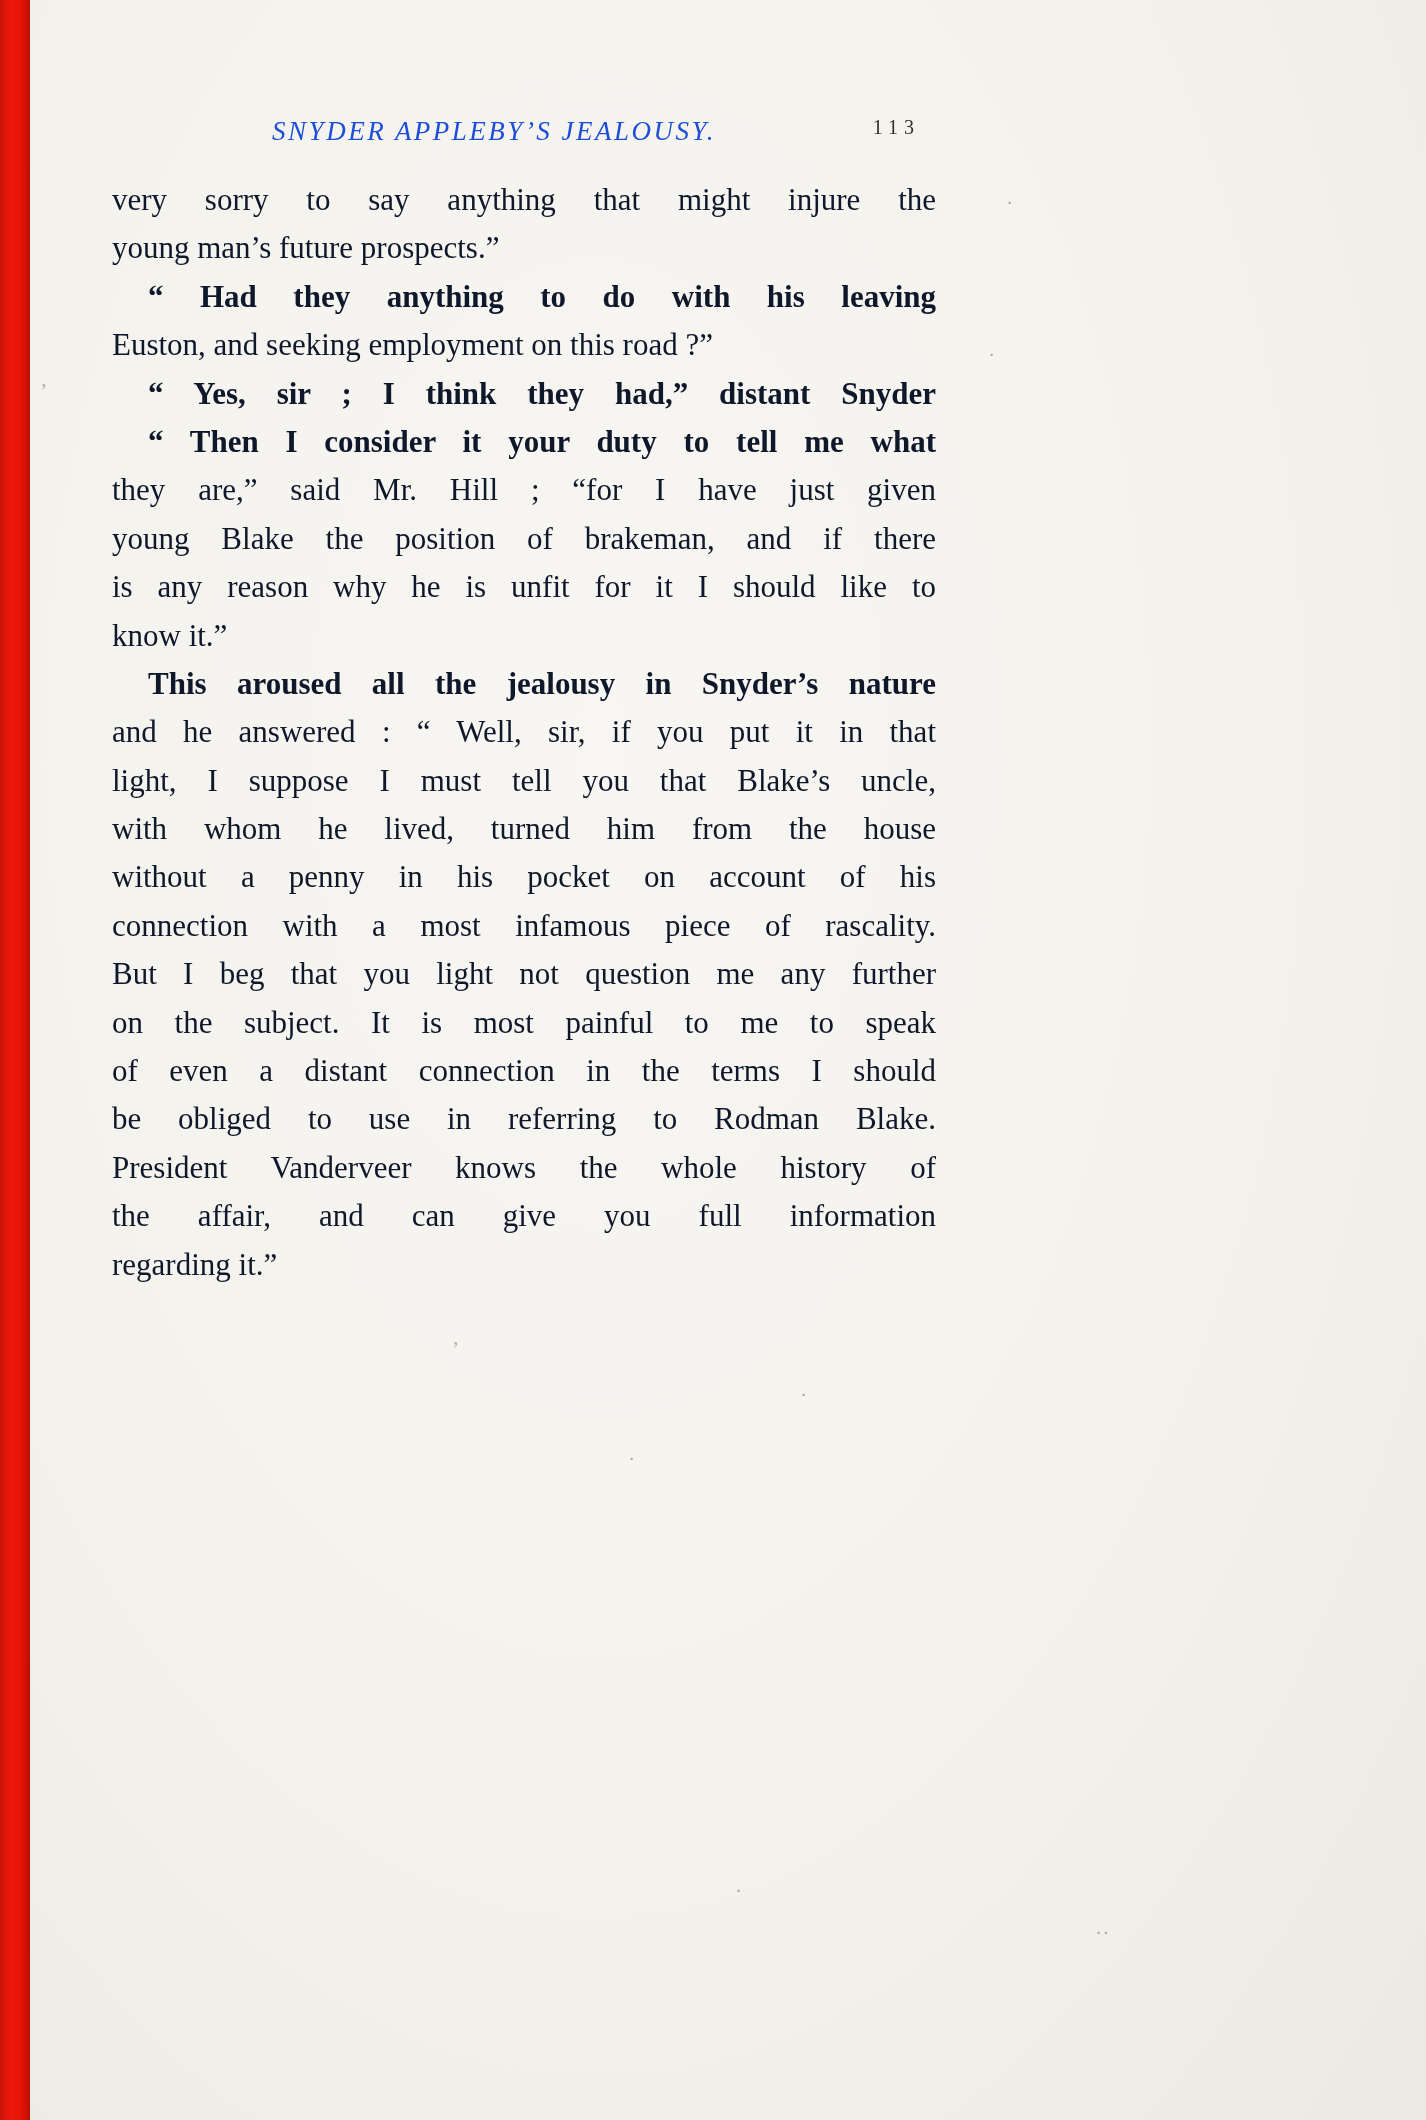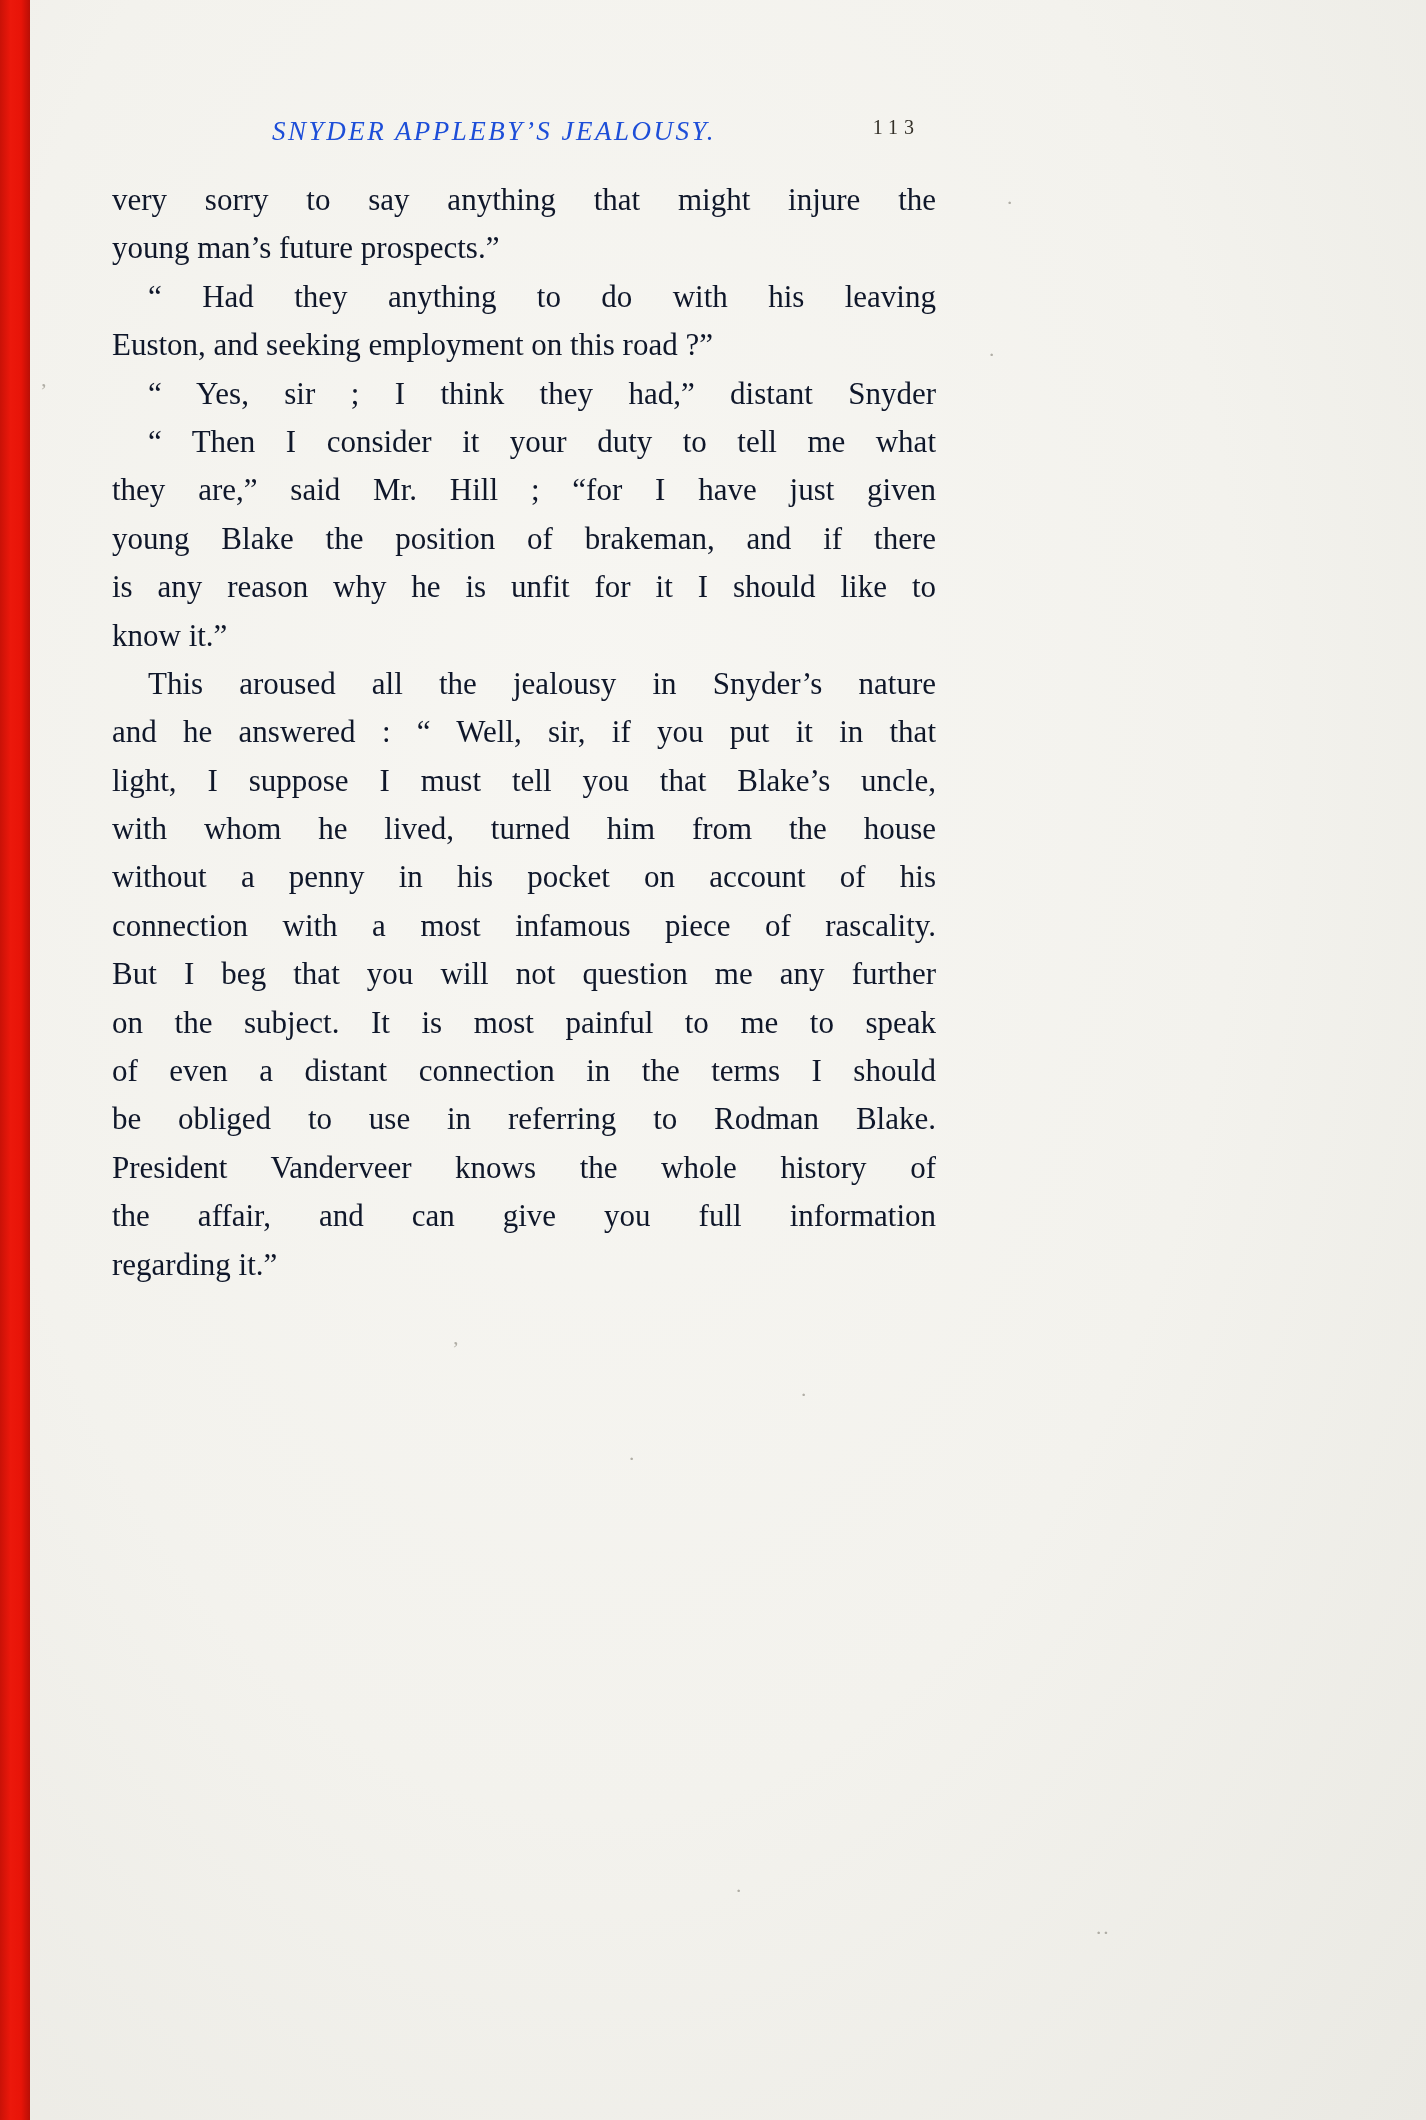--- a/index.html
+++ b/index.html
@@ -62,20 +62,21 @@
     text-align: justify;
     text-align-last: justify;
     overflow: hidden;
     white-space: normal;
   }
   .line.last {
     text-align-last: left;
   }
   .paragraph.indent .line.first {
     text-indent: 36px;
+    font-weight: bold;
   }
   .speck {
     position: absolute;
     color: #8d8a80;
     font-size: 22px;
     opacity: 0.65;
     pointer-events: none;
   }
 </style>
 </head>
@@ -108,21 +109,21 @@
       <div class="line">is any reason why he is unfit for it I should like to</div>
       <div class="line last">know it.”</div>
     </div>
     <div class="paragraph indent">
       <div class="line first">This aroused all the jealousy in Snyder’s nature</div>
       <div class="line">and he answered : “ Well, sir, if you put it in that</div>
       <div class="line">light, I suppose I must tell you that Blake’s uncle,</div>
       <div class="line">with whom he lived, turned him from the house</div>
       <div class="line">without a penny in his pocket on account of his</div>
       <div class="line">connection with a most infamous piece of rascality.</div>
-      <div class="line">But I beg that you will not question me any further</div>
+      <div class="line">But I beg that you light not question me any further</div>
       <div class="line">on the subject. It is most painful to me to speak</div>
       <div class="line">of even a distant connection in the terms I should</div>
       <div class="line">be obliged to use in referring to Rodman Blake.</div>
       <div class="line">President Vanderveer knows the whole history of</div>
       <div class="line">the affair, and can give you full information</div>
       <div class="line last">regarding it.”</div>
     </div>
   </div>
 
 <div id="specks">

